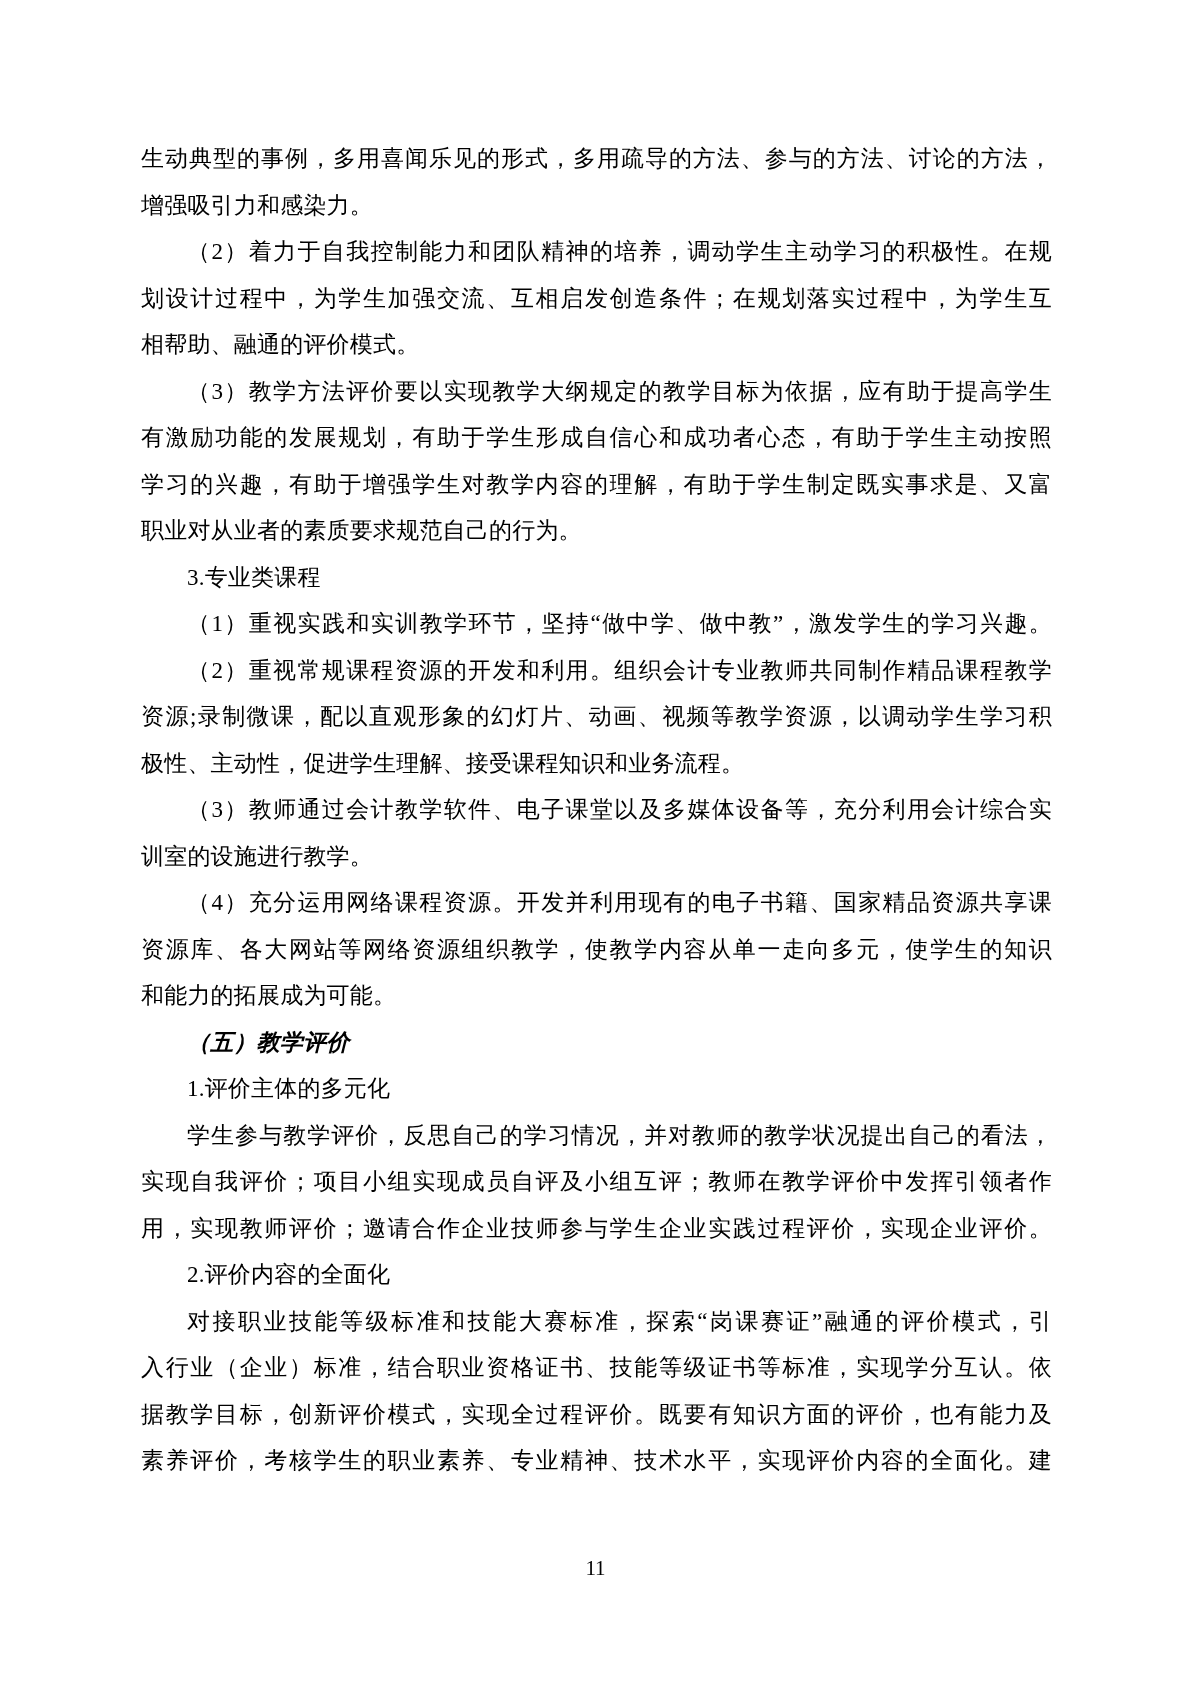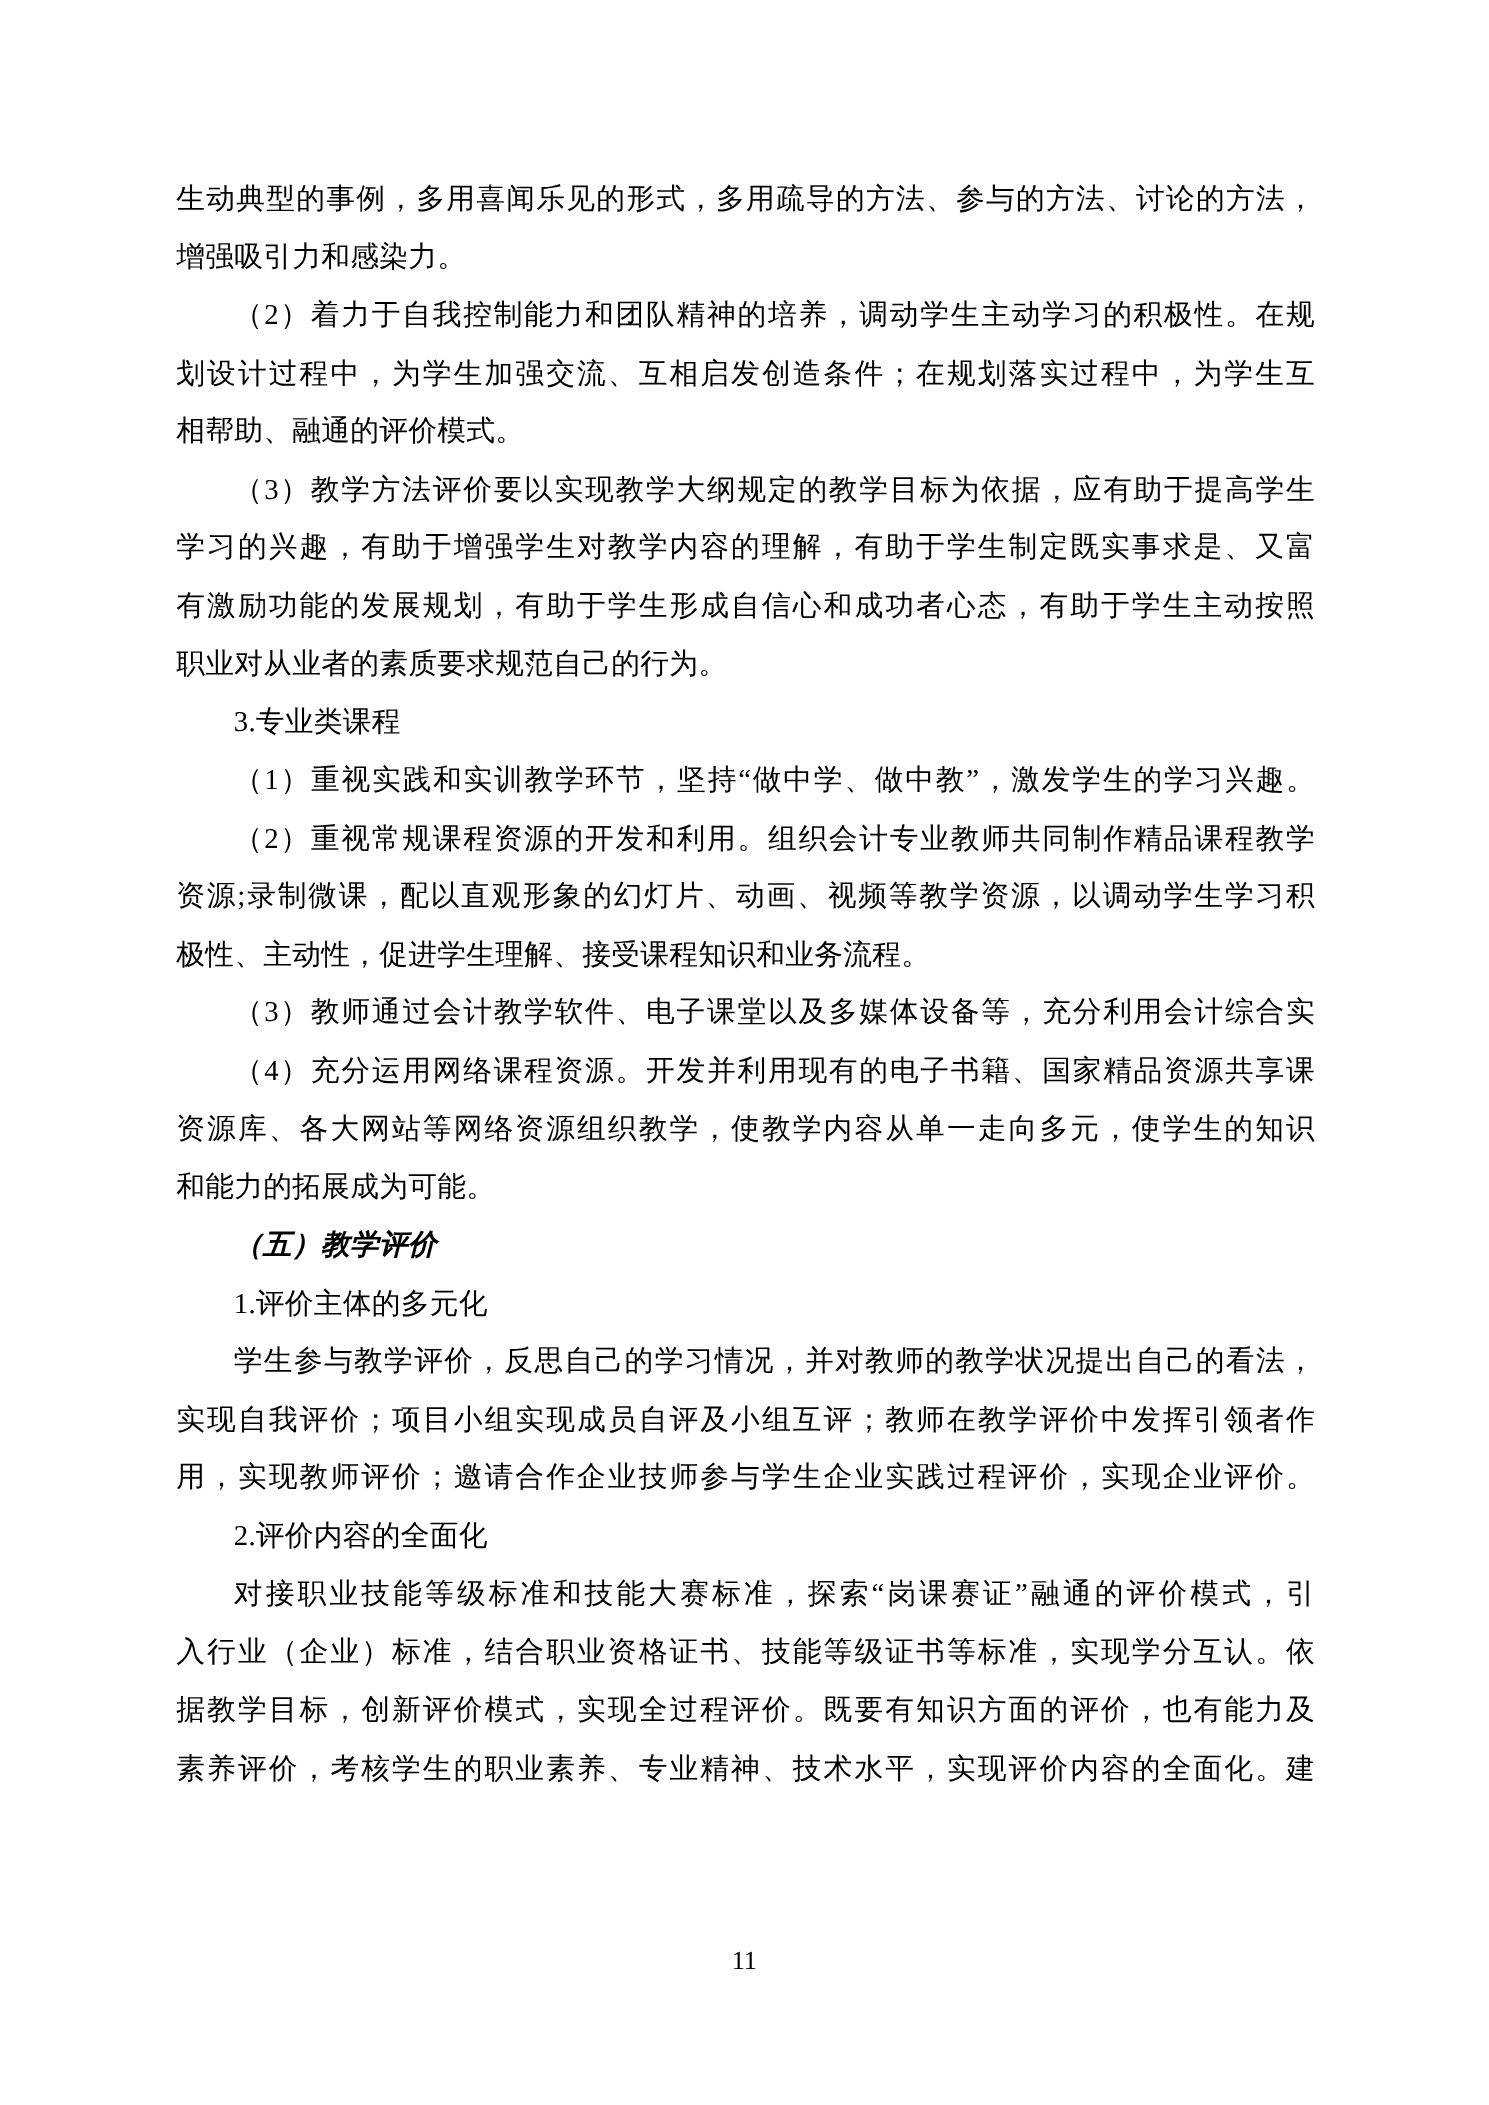--- a/index.html
+++ b/index.html
@@ -63,29 +63,30 @@
 <body>
 
 <div class="page">
   <div class="text-block">
     <div class="line full">生动典型的事例，多用喜闻乐见的形式，多用疏导的方法、参与的方法、讨论的方法，</div>
     <div class="line">增强吸引力和感染力。</div>
     <div class="line full indent">（2）着力于自我控制能力和团队精神的培养，调动学生主动学习的积极性。在规</div>
     <div class="line full">划设计过程中，为学生加强交流、互相启发创造条件；在规划落实过程中，为学生互</div>
     <div class="line">相帮助、融通的评价模式。</div>
     <div class="line full indent">（3）教学方法评价要以实现教学大纲规定的教学目标为依据，应有助于提高学生</div>
+    <div class="line full">有激励功能的发展规划，有助于学生形成自信心和成功者心态，有助于学生主动按照</div>
     <div class="line full">学习的兴趣，有助于增强学生对教学内容的理解，有助于学生制定既实事求是、又富</div>
-    <div class="line full">有激励功能的发展规划，有助于学生形成自信心和成功者心态，有助于学生主动按照</div>
     <div class="line">职业对从业者的素质要求规范自己的行为。</div>
     <div class="line indent">3.专业类课程</div>
     <div class="line full indent">（1）重视实践和实训教学环节，坚持“做中学、做中教”，激发学生的学习兴趣。</div>
     <div class="line full indent">（2）重视常规课程资源的开发和利用。组织会计专业教师共同制作精品课程教学</div>
     <div class="line full">资源;录制微课，配以直观形象的幻灯片、动画、视频等教学资源，以调动学生学习积</div>
     <div class="line">极性、主动性，促进学生理解、接受课程知识和业务流程。</div>
     <div class="line full indent">（3）教师通过会计教学软件、电子课堂以及多媒体设备等，充分利用会计综合实</div>
+    <div class="line">训室的设施进行教学。</div>
     <div class="line full indent">（4）充分运用网络课程资源。开发并利用现有的电子书籍、国家精品资源共享课</div>
     <div class="line full">资源库、各大网站等网络资源组织教学，使教学内容从单一走向多元，使学生的知识</div>
     <div class="line">和能力的拓展成为可能。</div>
     <div class="line indent bold">（五）教学评价</div>
     <div class="line indent">1.评价主体的多元化</div>
     <div class="line full indent">学生参与教学评价，反思自己的学习情况，并对教师的教学状况提出自己的看法，</div>
     <div class="line full">实现自我评价；项目小组实现成员自评及小组互评；教师在教学评价中发挥引领者作</div>
     <div class="line full">用，实现教师评价；邀请合作企业技师参与学生企业实践过程评价，实现企业评价。</div>
     <div class="line indent">2.评价内容的全面化</div>
     <div class="line full indent">对接职业技能等级标准和技能大赛标准，探索“岗课赛证”融通的评价模式，引</div>

